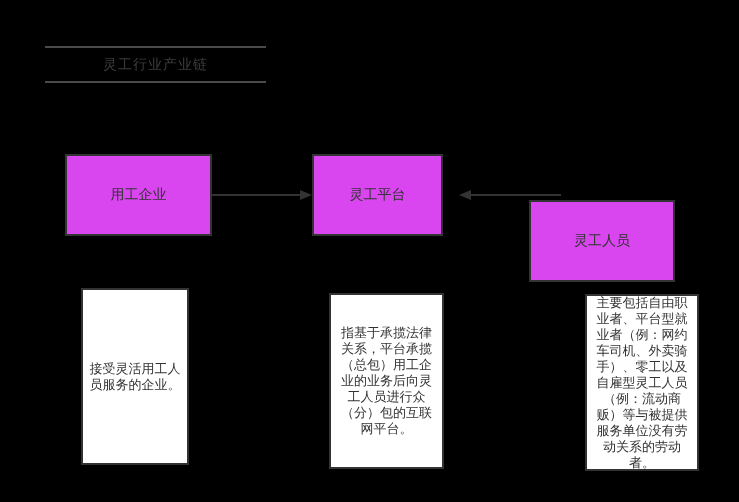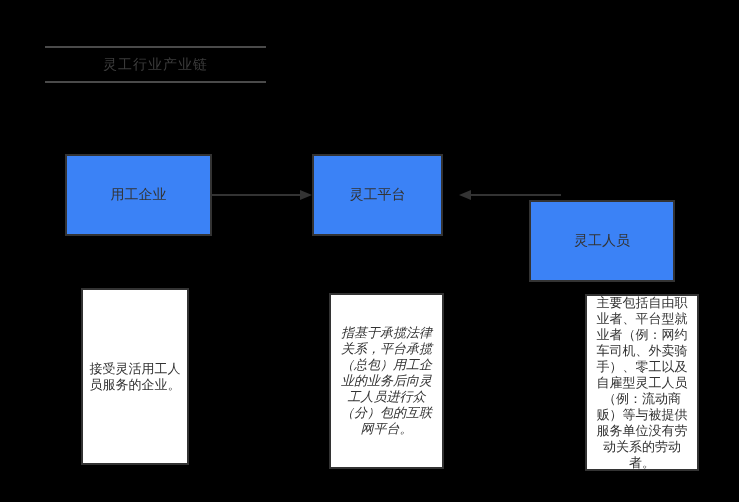--- a/index.html
+++ b/index.html
@@ -15,21 +15,21 @@
   .title-block { position: absolute; left: 45px; top: 46px; width: 221px; }
   .rule { height: 2px; background: #4a4a4a; }
   .title-text {
     height: 33px; display: flex; align-items: center; justify-content: center;
     color: #3d3d3d; font-size: 14px; letter-spacing: 1px;
   }
 
   
   .node {
     position: absolute; top: 154px; height: 82px;
-    background: #3b82f6; border: 2px solid #333333;
+    background: #d946ef; border: 2px solid #333333;
     display: flex; align-items: center; justify-content: center;
     color: #333333; font-size: 14px;
   }
   .node-employer { left: 65px;  width: 147px; }
   .node-platform { left: 312px; width: 131px; }
   .node-workers  { left: 529px; width: 146px; margin-top: 46px; }
 
   
   .arrow { position: absolute; top: 190px; height: 10px; display: flex; align-items: center; }
   .arrow-1 { left: 212px; width: 100px; }
@@ -49,21 +49,21 @@
   
   .desc {
     position: absolute;
     background: #ffffff; border: 2px solid #333333;
     display: flex; align-items: center; justify-content: center;
     color: #333333; font-size: 13px; line-height: 16px;
     text-align: center; padding: 0 2px;
   }
   .desc span { white-space: pre-line; display: block; width: 100%; }
   .desc-employer { left: 81px;  top: 288px; width: 108px; height: 177px; }
-  .desc-platform { left: 329px; top: 293px; width: 115px; height: 176px; font-style: italic; }
+  .desc-platform { left: 329px; top: 293px; width: 115px; height: 176px; }
   .desc-workers  { left: 585px; top: 294px; width: 114px; height: 177px; overflow: hidden; }
 </style>
 </head>
 <body>
 
 <div class="stage">
 
   <div class="title-block">
     <div class="rule"></div>
     <div class="title-text">灵工行业产业链</div>

